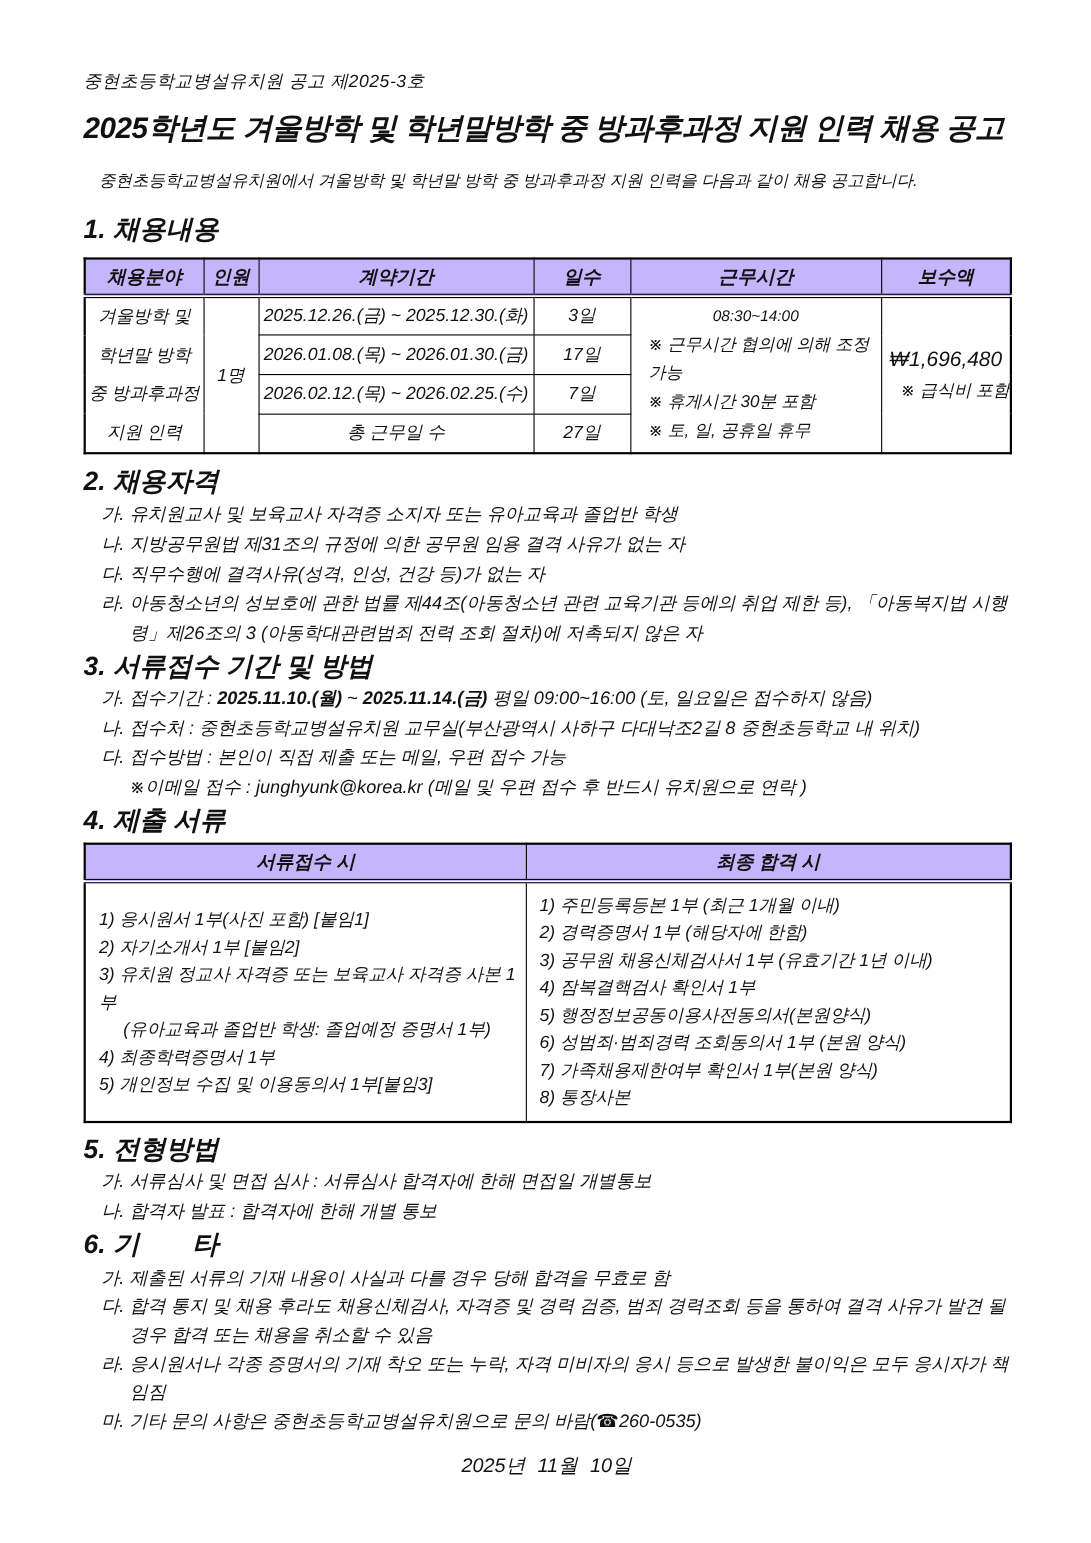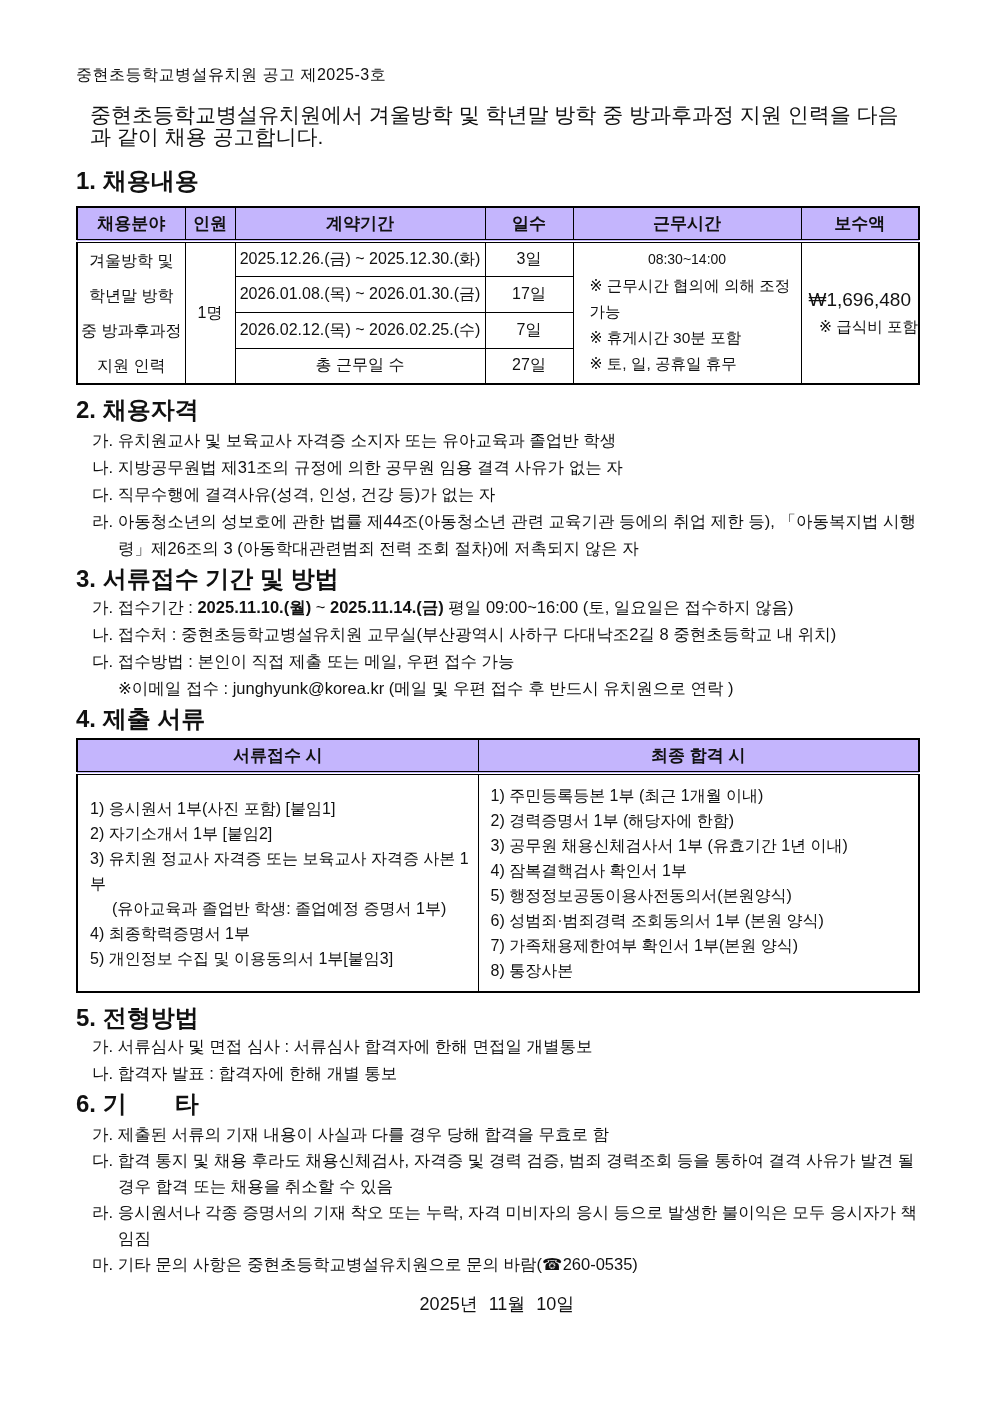--- a/index.html
+++ b/index.html
@@ -2,29 +2,29 @@
 <html><head>
 <meta charset="utf-8">
 <style>
   * { margin: 0; padding: 0; box-sizing: border-box; }
   html, body { background: #ffffff; }
   body {
     width: 992px; height: 1403px;
     font-family: "Liberation Sans", "DejaVu Sans", sans-serif;
     color: #111111;
   }
-  .page { width: 992px; height: 1403px; padding: 66px 74px 0 76px; overflow: hidden; }
+  .page { width: 992px; height: 1403px; padding: 66px 74px 0 76px; overflow: hidden; font-style: italic; }
 
   .notice-no { font-size: 16px; line-height: 18px; letter-spacing: 0.5px; }
 
   .doc-title {
     margin-top: 14px; font-size: 27px; line-height: 36px;
     font-weight: bold; letter-spacing: -0.5px; white-space: nowrap;
   }
-  .intro { margin-top: 20px; font-size: 21px; line-height: 22px; padding-left: 14px; }
+  .intro { margin-top: 20px; font-size: 15px; line-height: 22px; padding-left: 14px; }
 
   .sec-h { margin-top: 22px; font-size: 24px; line-height: 22px; font-weight: bold; }
   .sec-h.tight { margin-top: 6px; }
   .sec-h.mid { margin-top: 14px; }
 
   
   .items { margin-top: 6px; padding-left: 16px; list-style: none; }
   .items li {
     font-size: 16.5px; line-height: 27px;
     padding-left: 26px; text-indent: -26px;
@@ -58,20 +58,21 @@
 
   .date-line { margin-top: 16px; text-align: center; font-size: 18px; line-height: 22px; word-spacing: 6px; }
 </style>
 </head>
 <body>
 
 <div class="page">
 
   <div class="notice-no">중현초등학교병설유치원 공고 제2025-3호</div>
 
+  <div class="doc-title">2025학년도 겨울방학 및 학년말방학 중 방과후과정 지원 인력 채용 공고</div>
 
   <p class="intro">중현초등학교병설유치원에서 겨울방학 및 학년말 방학 중 방과후과정 지원 인력을 다음과 같이 채용 공고합니다.</p>
 
   <div class="sec-h">1. 채용내용</div>
 
   <table class="t1">
     <colgroup>
       <col style="width:108px">
         <col style="width:50px">
         <col style="width:250px">

